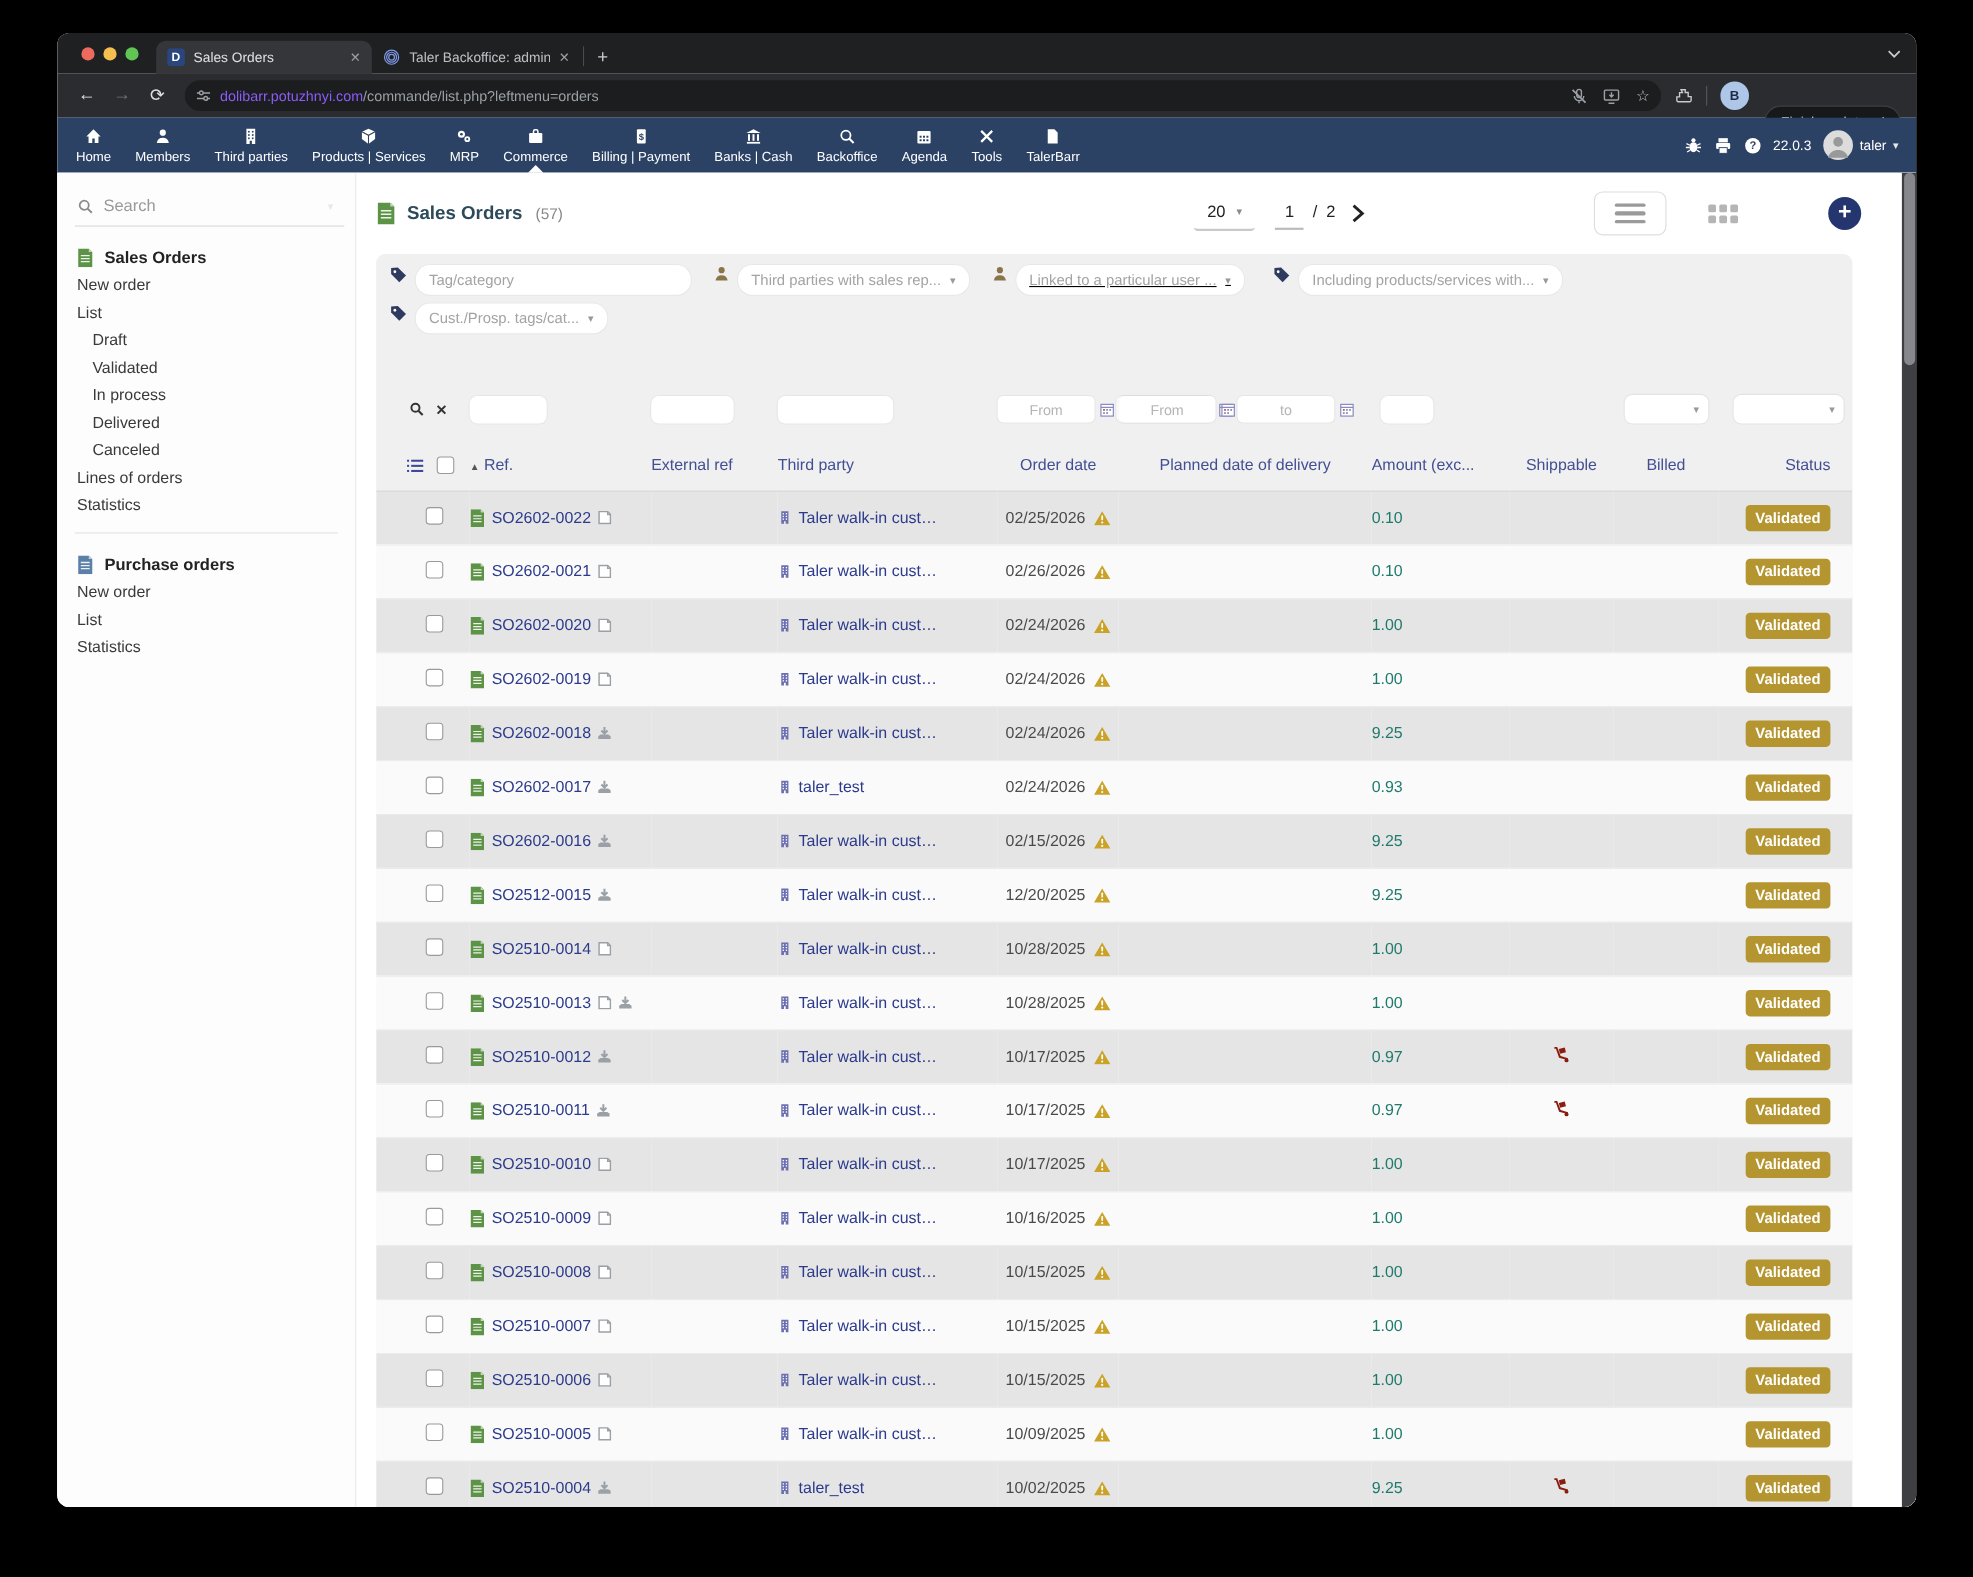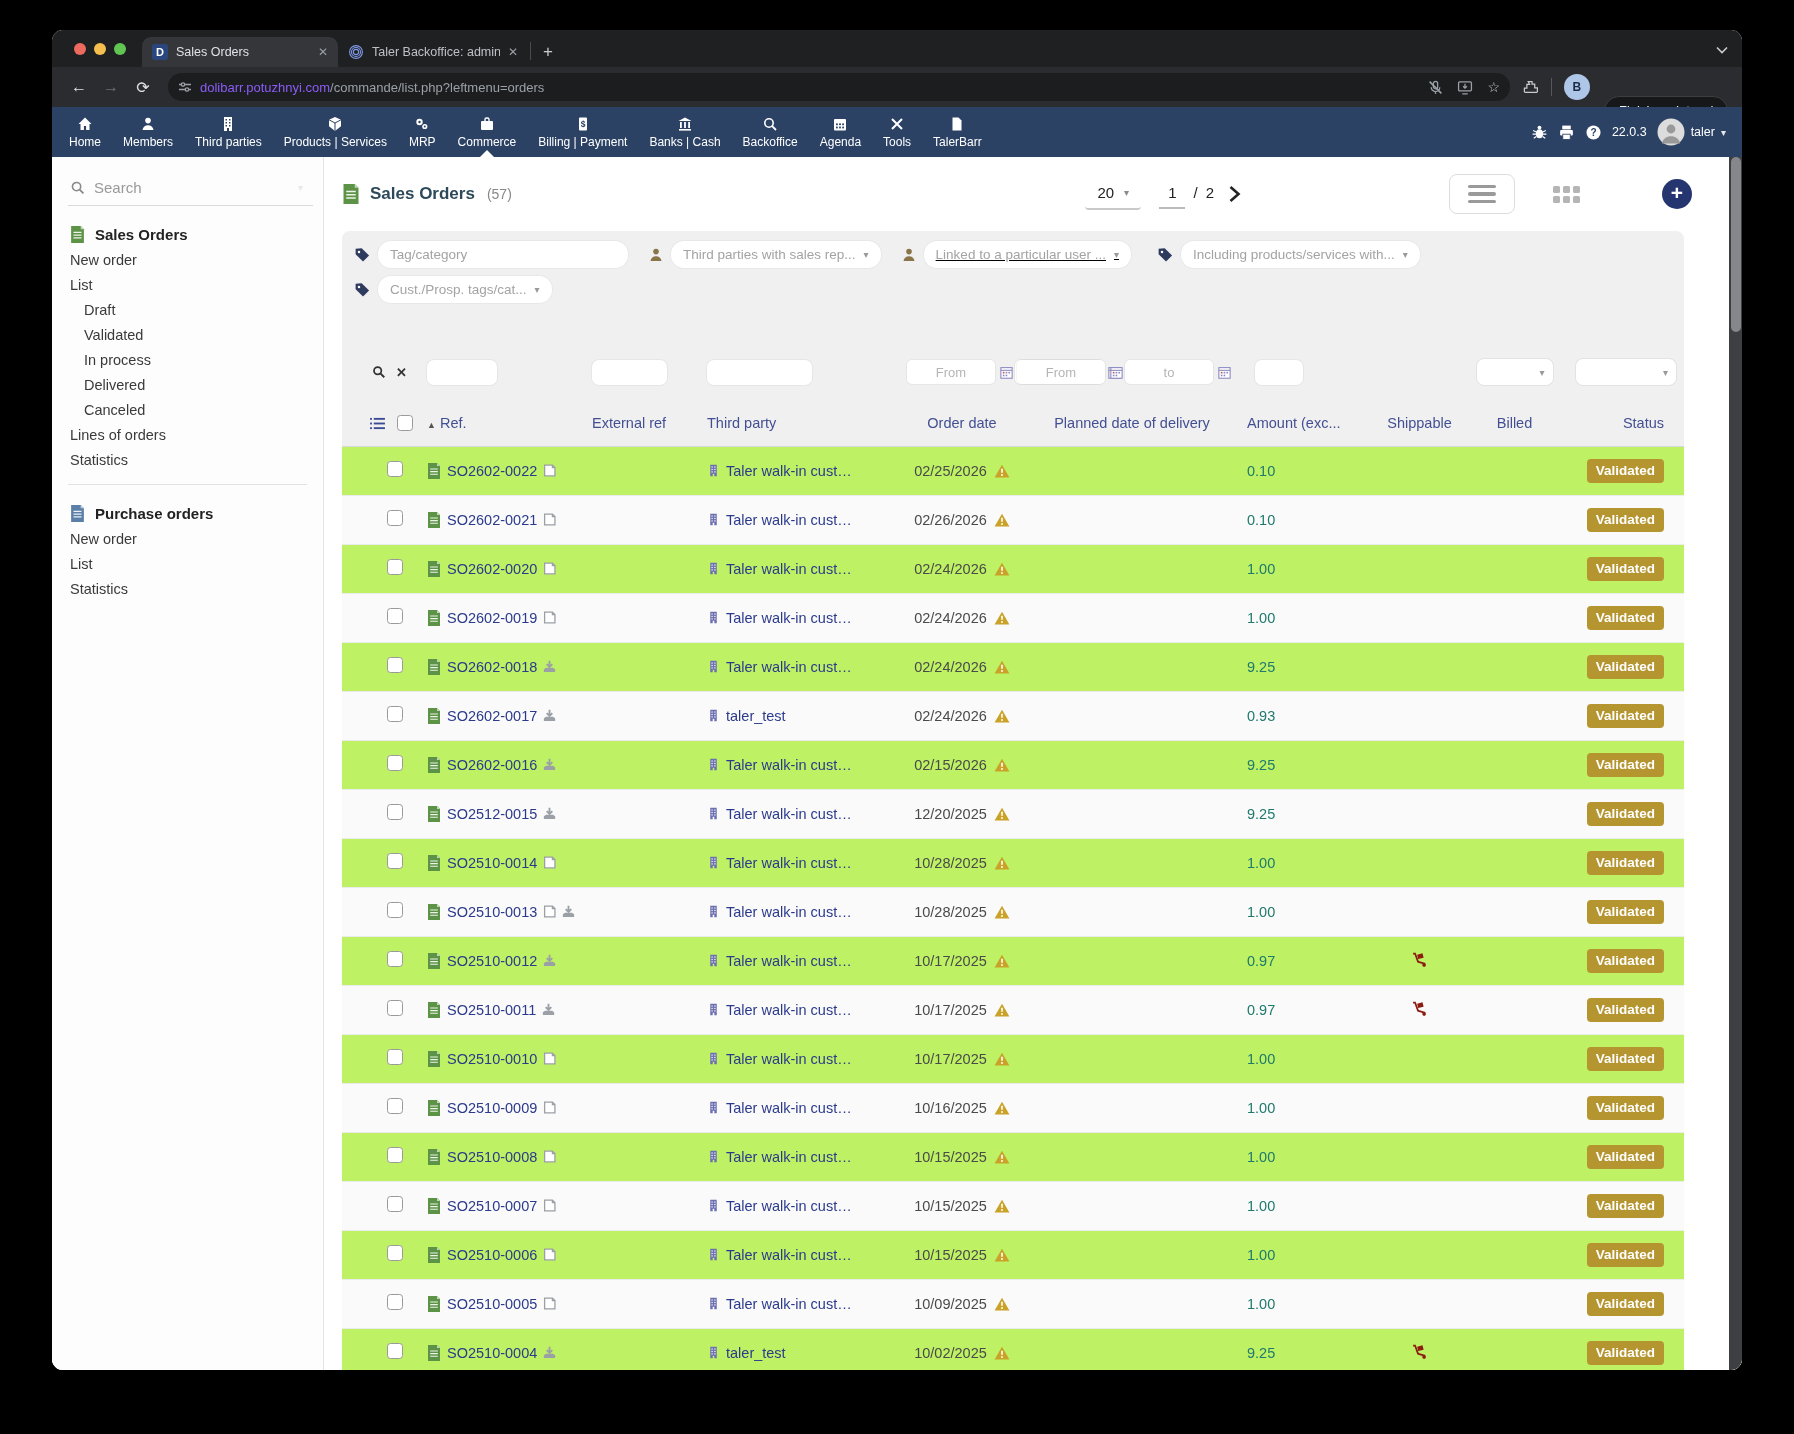--- a/index.html
+++ b/index.html
@@ -75,21 +75,21 @@
   .viewlist-btn { width:66px; height:40px; border:1px solid #ddd; border-radius:8px; background:#fff; display:flex; align-items:center; justify-content:center; flex-direction:column; gap:4px; margin-left:208px; }
   .viewlist-btn i { display:block; width:28px; height:3.5px; border-radius:2px; background:#9a9a9a; }
   .grid-ic { display:grid; grid-template-columns:repeat(3,7px); grid-gap:3px; margin-left:38px; }
   .grid-ic i { width:7px; height:7px; border-radius:1.5px; background:#b5b5b5; }
   .add-btn { width:30px; height:30px; border-radius:50%; background:#24356f; color:#fff; font-size:21px; font-weight:bold; display:flex; align-items:center; justify-content:center; margin-left:82px; line-height:0; padding-bottom:2px;}
 
   
   .panel { width:1342px; background:#f0f0f1; border-radius:8px; overflow:hidden; }
   .chips-row { display:flex; align-items:center; gap:10px; padding:10px 0 0 12px; }
   .chips-row.second { padding-top:8px; }
-  .chip-group { display:flex; align-items:center; gap:7px; }
+  .chip-group { display:flex; align-items:flex-start; gap:7px; }
   .chip { height:27px; background:#fff; border-radius:13px; display:flex; align-items:center; padding:0 12px; font-size:13.5px; color:#a3a3a3; box-shadow:0 0 0 1px rgba(0,0,0,0.03); }
   .chip .caret { margin-left:8px; color:#999; }
   .chip.input { width:250px; }
   .chips-spacer { height:40px; }
 
   table.list { width:100%; border-collapse:collapse; table-layout:fixed; font-size:14.5px; }
   tr.search-row { height:58px; }
   tr.search-row td { vertical-align:middle; }
   .srch-icons { display:flex; gap:10px; align-items:center; padding-left:30px; color:#222; }
   .srch-icons .x { font-size:13px; font-weight:bold; color:#333; }
@@ -100,21 +100,21 @@
   .ft-box { width:88px; height:24px; background:#fff; border-radius:5px; display:flex; align-items:center; justify-content:center; color:#b5b5b5; font-size:13px; box-shadow:0 0 0 1px rgba(0,0,0,0.04); }
   .mini-select { background:#fff; border-radius:7px; height:26px; display:flex; align-items:center; justify-content:flex-end; padding:0 8px; box-shadow:0 0 0 1px rgba(0,0,0,0.05); }
   .mini-select .caret{ color:#999; }
 
   tr.head-row { height:45px; }
   tr.head-row td { color:#434f93; font-weight:normal; vertical-align:middle; border-bottom:1px solid #d8d8d8; font-size:14.5px; }
   .head-first { display:flex; align-items:center; gap:12px; padding-left:28px; }
   .sort-arrow { font-size:9px; color:#555; margin-right:4px; }
 
   tbody.rows { background:#fff; }
-  tbody.rows tr { height:49px; border-top:1px solid #ebebeb; background:#bef264; }
+  tbody.rows tr { height:49px; border-top:1px solid #ebebeb; background:#e5e5e5; }
   tbody.rows tr:nth-child(even) { background:#fafafa; }
   tbody.rows td { vertical-align:middle; }
 
   .cb { width:16px; height:16px; border:1.5px solid #9a9a9a; border-radius:3.5px; background:#fff; display:inline-block; }
   .c-check { padding-left:45px; }
   .c-date, .c-planned { text-align:center; color:#4a4a4a; }
   .c-amount { text-align:left; padding-right:14px; }
   .c-ship, .c-billed { text-align:center; }
   .c-status { text-align:right; padding-right:20px; }
 

